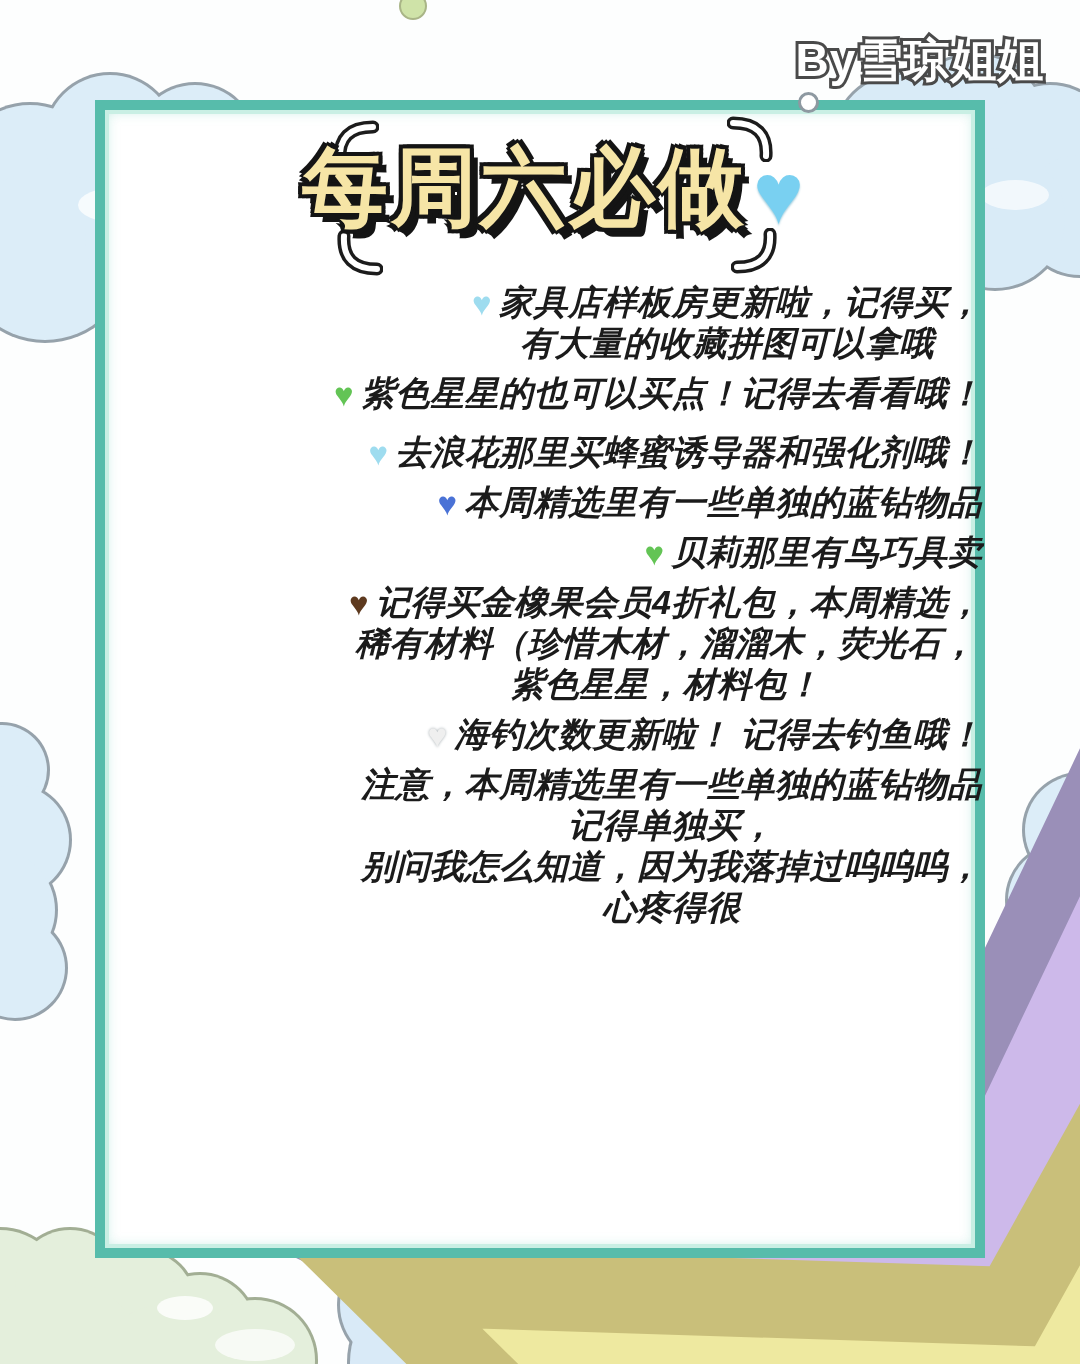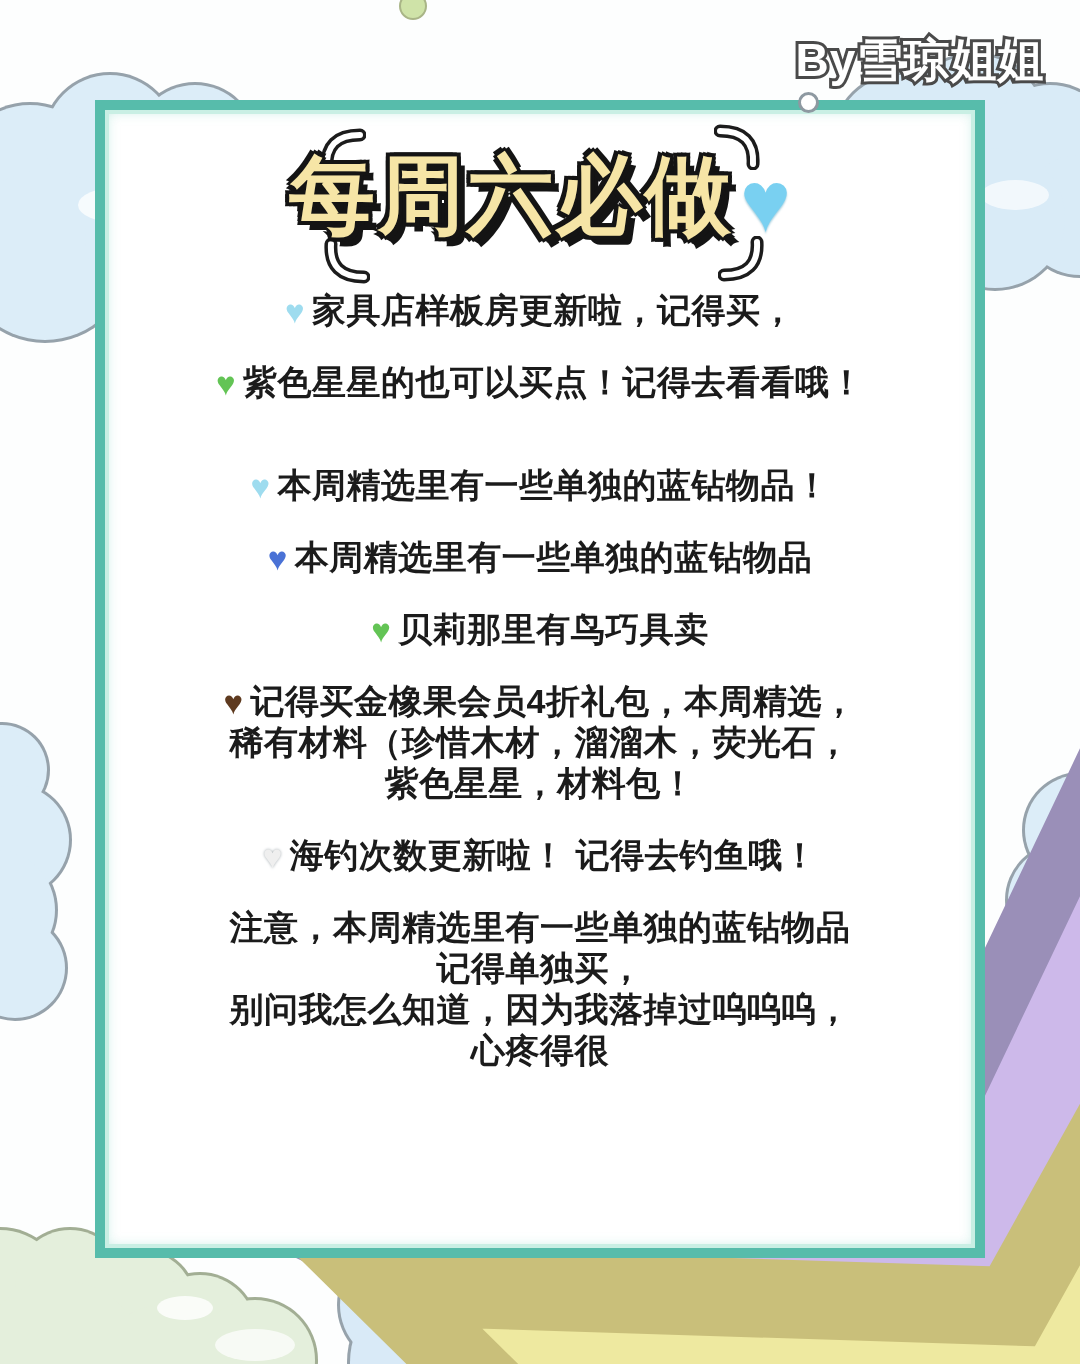--- a/index.html
+++ b/index.html
@@ -19,21 +19,21 @@
   .bubble-dot{
     position:absolute;left:798px;top:92px;width:15px;height:15px;z-index:4;
     background:#fff;border:3px solid #8e99a1;border-radius:50%;
   }
   
   .frame{
     position:absolute;left:95px;top:100px;width:890px;height:1158px;z-index:2;
     box-sizing:border-box;border:10px solid #57bcab;background:#ffffff;
     box-shadow:inset 0 0 0 4px #c9efe4, inset 0 0 14px rgba(130,214,196,.55);
   }
-  .inner{position:relative;width:100%;height:100%;box-sizing:border-box;padding:14px 6px 0;}
+  .inner{position:relative;width:100%;height:100%;box-sizing:border-box;padding:6px 6px 0;margin-left:13px;}
   
   .title-block{position:relative;width:620px;margin:6px auto 10px;height:150px;}
   .title{
     margin:0;position:absolute;left:0;right:0;top:8px;text-align:center;white-space:nowrap;
   }
   .title-text{
     font-size:86px;font-weight:900;letter-spacing:3px;color:#f6e5a6;
     text-shadow:
       -4px -4px 0 #141414, 4px -4px 0 #141414, -4px 4px 0 #141414, 4px 4px 0 #141414,
       -4px 0 0 #141414, 4px 0 0 #141414, 0 -4px 0 #141414, 0 4px 0 #141414,
@@ -45,21 +45,21 @@
   }
   .bracket{position:absolute;width:48px;height:48px;}
   .bracket path{fill:none;stroke-linecap:round;}
   .bk-outline{stroke:#1c1c1c;stroke-width:13;}
   .bk-fill{stroke:#ffffff;stroke-width:6;}
   .bk-tl{left:88px;top:-4px;}
   .bk-tr{right:88px;top:-8px;transform:scale(-1,1);}
   .bk-bl{left:92px;bottom:-6px;transform:scale(1,-1);}
   .bk-br{right:84px;bottom:-4px;transform:scale(-1,-1);}
   
-  .list{display:flex;flex-direction:column;align-items:center;gap:31px;}
+  .list{display:flex;flex-direction:column;align-items:flex-end;gap:9px;font-style:italic;}
   .item{display:flex;flex-direction:column;align-items:center;}
   .line{
     margin:0;text-align:center;font-size:34px;line-height:41px;font-weight:900;
     color:#1b1b1b;letter-spacing:0.5px;white-space:nowrap;
   }
   .heart{display:inline-block;margin-right:7px;font-size:33px;transform:translateY(1px);}
   .heart-w{text-shadow:0 0 3px #9fa8ad;}
 </style>
 </head>
 <body>
@@ -261,33 +261,34 @@
           <path class="bk-outline" d="M9 42 Q7 9 42 9"></path>
             <path class="bk-fill" d="M9 42 Q7 9 42 9"></path>
         </svg>
         <h1 class="title"><span class="title-text">每周六必做</span><span class="title-heart" style="color: rgb(121, 208, 241);">♥</span></h1>
       </div>
 
       <div class="list">
 
         <div class="item">
           <p class="line"><span class="heart" style="color: rgb(158, 220, 239);">♥</span><span>家具店样板房更新啦，记得买，</span></p>
+          <p class="line">有大量的收藏拼图可以拿哦</p>
         </div>
 
         <div class="item">
           <p class="line"><span class="heart" style="color: rgb(99, 196, 85);">♥</span><span>紫色星星的也可以买点！记得去看看哦！</span></p>
         </div>
 
         <div class="item">
         </div>
 
 
 
         <div class="item">
-          <p class="line"><span class="heart" style="color: rgb(158, 220, 239);">♥</span><span>本周精选里有一些单独的蓝钻物品！</span></p>
+          <p class="line"><span class="heart" style="color: rgb(158, 220, 239);">♥</span><span>去浪花那里买蜂蜜诱导器和强化剂哦！</span></p>
         </div>
 
         <div class="item">
           <p class="line"><span class="heart" style="color: rgb(74, 114, 214);">♥</span><span>本周精选里有一些单独的蓝钻物品</span></p>
         </div>
 
         <div class="item">
           <p class="line"><span class="heart" style="color: rgb(99, 196, 85);">♥</span><span>贝莉那里有鸟巧具卖</span></p>
         </div>
 

